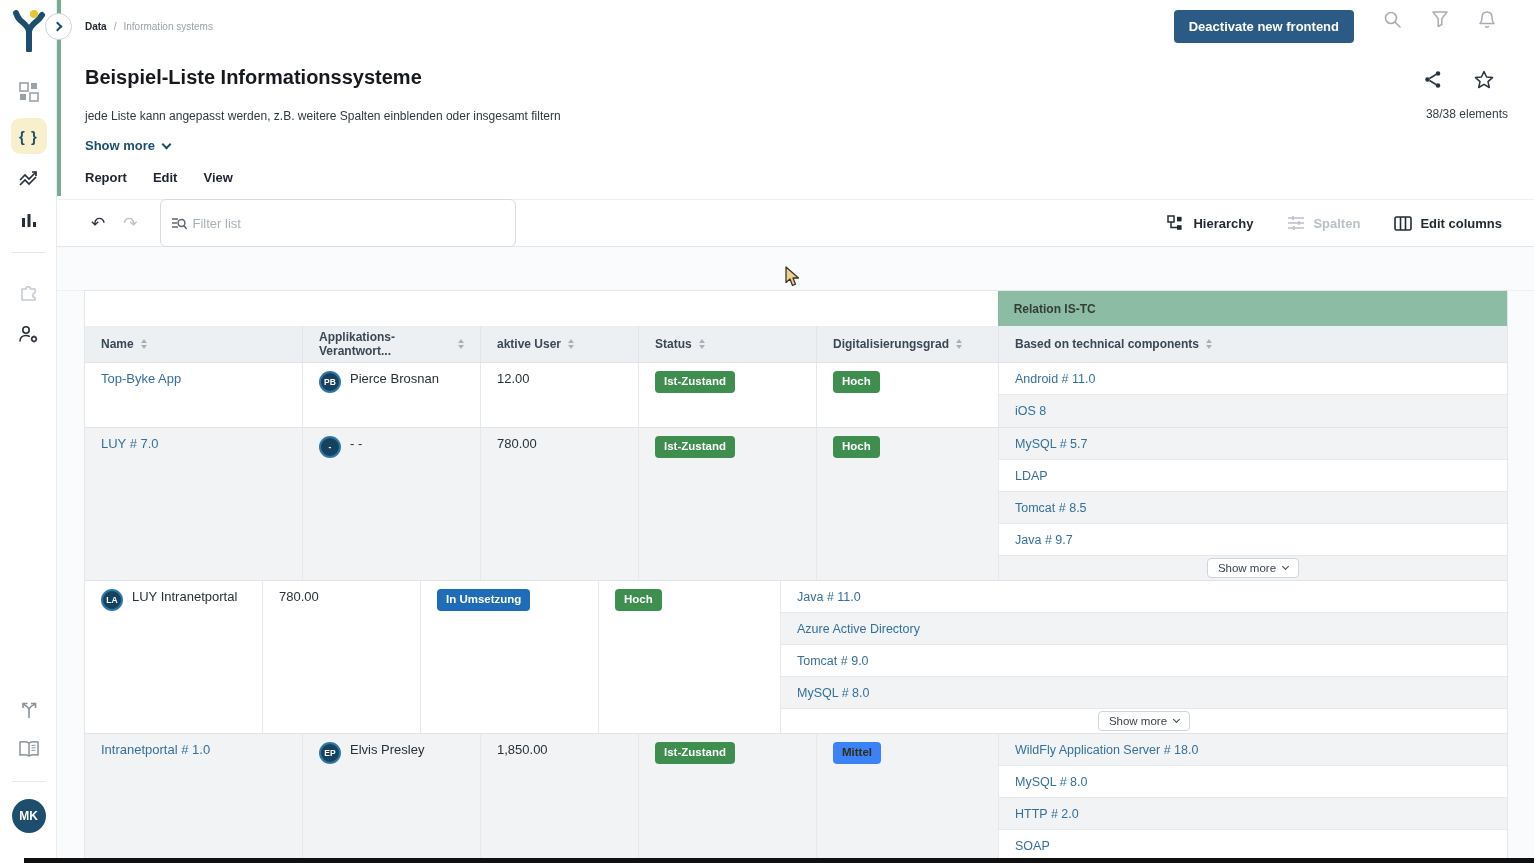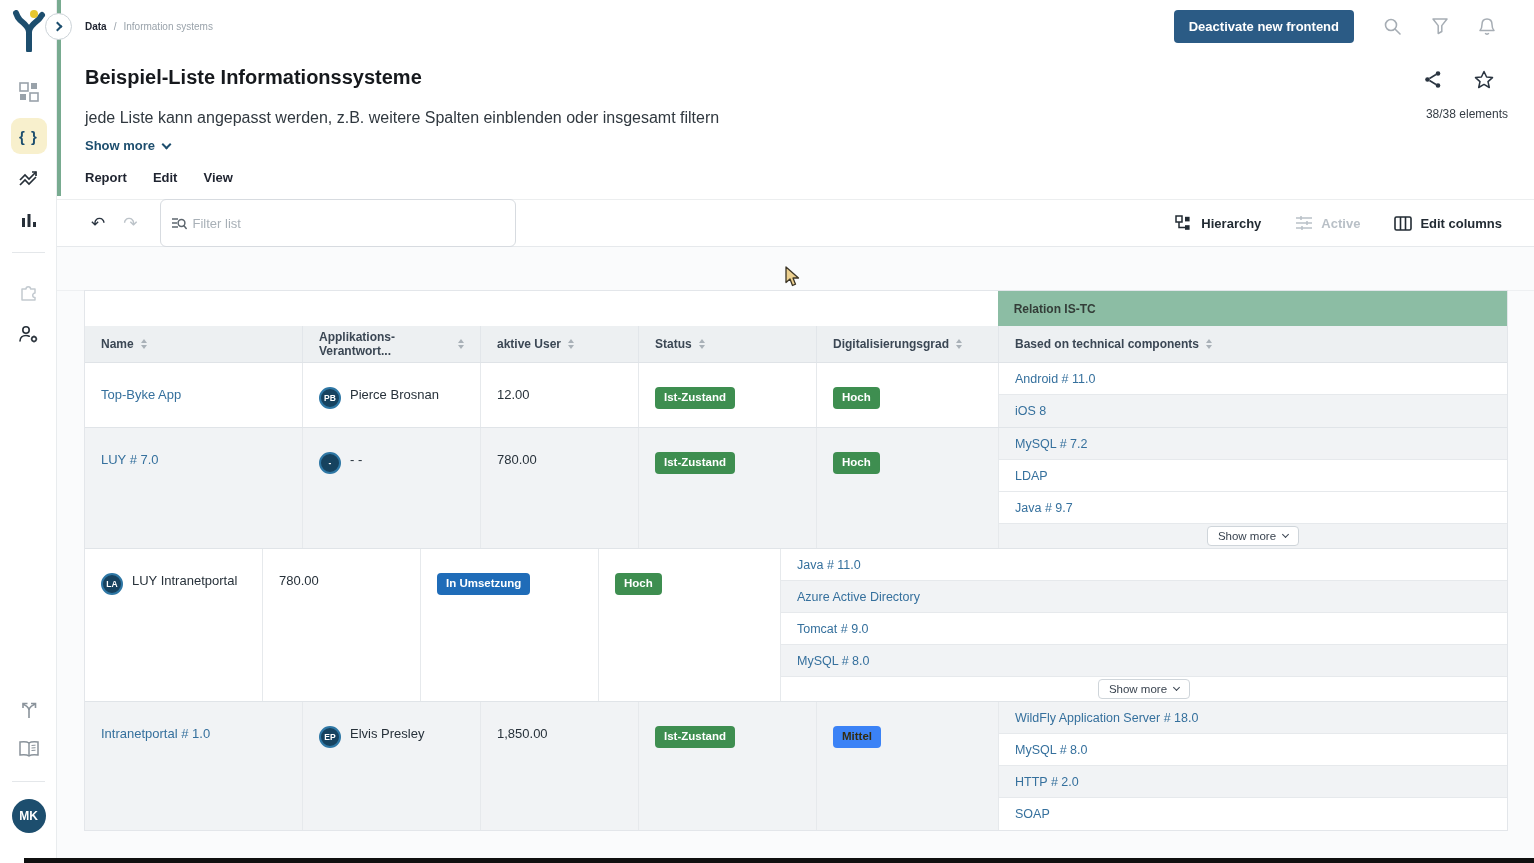--- a/index.html
+++ b/index.html
@@ -30,30 +30,30 @@
   .chev-right { transform:rotate(-45deg); margin-left:-2px; }
   .chev.tiny { width:5px; height:5px; border-width:1.5px; }
 
   
   .topbar { position:absolute; left:57px; right:0; top:0; height:52px; background:#fff;
             display:flex; align-items:center; }
   .breadcrumb { margin-left:28px; font-size:10px; display:flex; gap:7px; align-items:center; }
   .bc-current { font-weight:bold; color:#1f2430; cursor:pointer; }
   .bc-sep { color:#9aa3ab; }
   .bc-muted { color:#9aa3ab; }
-  .topbar-actions { margin-left:auto; display:flex; align-items:center; gap:29px; padding-right:38px; }
+  .topbar-actions { margin-left:auto; display:flex; gap:29px; padding-right:38px; }
   .deactivate-btn { background:#2b5b85; color:#fff; font-weight:bold; font-size:13px; border:none;
                     border-radius:4px; padding:9px 15px; cursor:pointer; font-family:inherit; }
   .iconbtn { background:none; border:none; cursor:pointer; display:flex; padding:0; }
 
   
   .page-head { position:absolute; left:57px; right:0; top:52px; height:147px; background:#fff; }
   .page-title { position:absolute; left:28px; top:14px; font-size:20px; font-weight:bold; color:#16191d; }
   .head-icons { position:absolute; right:40px; top:18px; display:flex; gap:32px; }
-  .page-sub { position:absolute; left:28px; top:57px; font-size:16px; color:#30383f; }
+  .page-sub { position:absolute; left:28px; top:57px; font-size:12px; color:#30383f; }
   .elements-count { position:absolute; right:26px; top:55px; font-size:12px; color:#353d45; }
   .show-more-link { position:absolute; left:28px; top:86px; font-size:13px; font-weight:bold;
                     color:#1d4e6e; display:flex; align-items:center; gap:8px; cursor:pointer; }
   .menu-row { position:absolute; left:28px; top:118px; display:flex; gap:26px; font-size:13px;
               font-weight:bold; color:#1f2430; }
   .menu-row span { cursor:pointer; }
 
   
   .toolbar { position:absolute; left:57px; right:0; top:199px; height:48px; background:#fff;
              border-top:1px solid #eceeef; border-bottom:1px solid #e6e9ec;
@@ -90,21 +90,21 @@
   .sort::before { content:''; border-left:3.5px solid transparent; border-right:3.5px solid transparent;
                   border-bottom:4px solid #a9b1b8; }
   .sort::after { content:''; border-left:3.5px solid transparent; border-right:3.5px solid transparent;
                  border-top:4px solid #a9b1b8; }
 
   .c0 { width:218px; } .c1 { width:178px; } .c2 { width:158px; }
   .c3 { width:178px; } .c4 { width:182px; } .c5 { flex:1; }
 
   .row-group { display:flex; border-top:1px solid #e0e4e8; }
   .row-group:first-child { border-top:none; }
-  .cell { padding:24px 16px 0; font-size:13px; border-right:1px solid #e6e9ec; }
+  .cell { padding:8px 16px 0; font-size:13px; border-right:1px solid #e6e9ec; }
   .sh-gray { background:#f1f3f5; }
   .link { color:#35709d; text-decoration:none; cursor:pointer; }
   .owner-flex { display:flex; align-items:flex-start; gap:9px; }
   .avatar { flex:none; width:22px; height:22px; border-radius:50%; background:#16425f;
             border:2px solid #2e77a5; color:#fff; font-size:8.5px; font-weight:bold;
             display:flex; align-items:center; justify-content:center; }
   .badge { display:inline-block; font-size:11.5px; font-weight:bold; border-radius:4px;
            padding:5px 9px; line-height:1; }
 
   .comps { flex:1; display:flex; flex-direction:column; }
@@ -319,21 +319,21 @@
         <svg width="18" height="16" viewBox="0 0 18 16">
           <g stroke="#b9c0c7" stroke-width="1.5">
             <line x1="1" y1="3" x2="17" y2="3"></line>
               <line x1="1" y1="8" x2="17" y2="8"></line>
               <line x1="1" y1="13" x2="17" y2="13"></line>
             <line x1="6" y1="1" x2="6" y2="5"></line>
               <line x1="12" y1="6" x2="12" y2="10"></line>
               <line x1="7" y1="11" x2="7" y2="15"></line>
           </g>
         </svg>
-        <span>Active</span>
+        <span>Spalten</span>
       </div>
       <div class="tb-act">
         <svg width="18" height="15" viewBox="0 0 18 15">
           <rect x="1" y="1" width="16" height="13" rx="1.5" fill="none" stroke="#222b33" stroke-width="1.6"></rect>
           <line x1="6.5" y1="1" x2="6.5" y2="14" stroke="#222b33" stroke-width="1.6"></line>
           <line x1="11.5" y1="1" x2="11.5" y2="14" stroke="#222b33" stroke-width="1.6"></line>
         </svg>
         <span>Edit columns</span>
       </div>
     </div>
@@ -398,24 +398,27 @@
               <div class="owner-flex">
                 <span class="avatar">-</span>
                 <span>- -</span>
               </div>
             </div>
             <div class="cell c2 sh-gray"><span>780.00</span></div>
             <div class="cell c3 sh-gray"><span class="badge" style="background: rgb(62, 142, 80); color: rgb(255, 255, 255);">Ist-Zustand</span></div>
             <div class="cell c4 sh-gray"><span class="badge" style="background: rgb(62, 142, 80); color: rgb(255, 255, 255);">Hoch</span></div>
             <div class="comps">
               <div class="sub sub-gray">
-                <a class="link">MySQL # 7.2</a>
+                <a class="link">MySQL # 5.7</a>
               </div>
               <div class="sub">
                 <a class="link">LDAP</a>
+              </div>
+              <div class="sub sub-gray">
+                <a class="link">Tomcat # 8.5</a>
               </div>
               <div class="sub">
                 <a class="link">Java # 9.7</a>
               </div>
               <div class="sub more sub-gray">
                 <button class="showmore-btn">
                   <span>Show more</span>
                   <i class="chev chev-down tiny"></i>
                 </button>
               </div>

